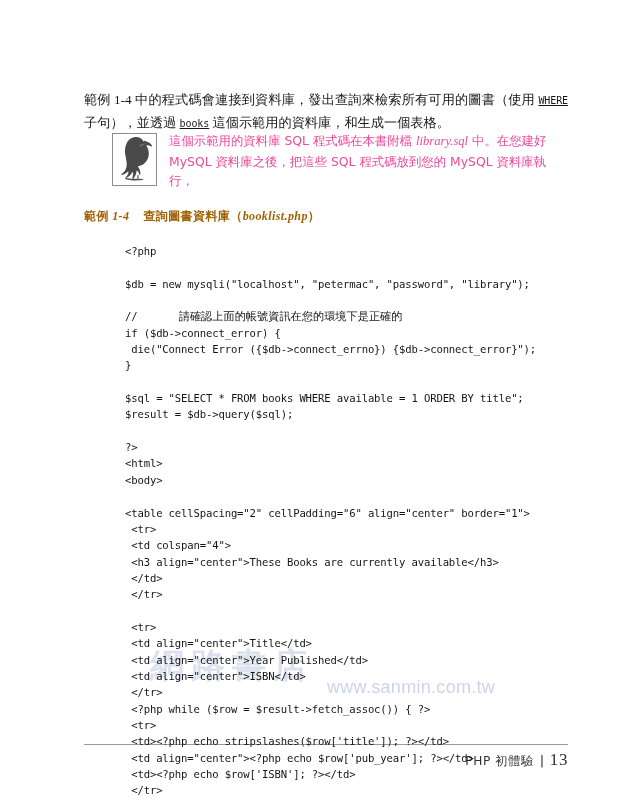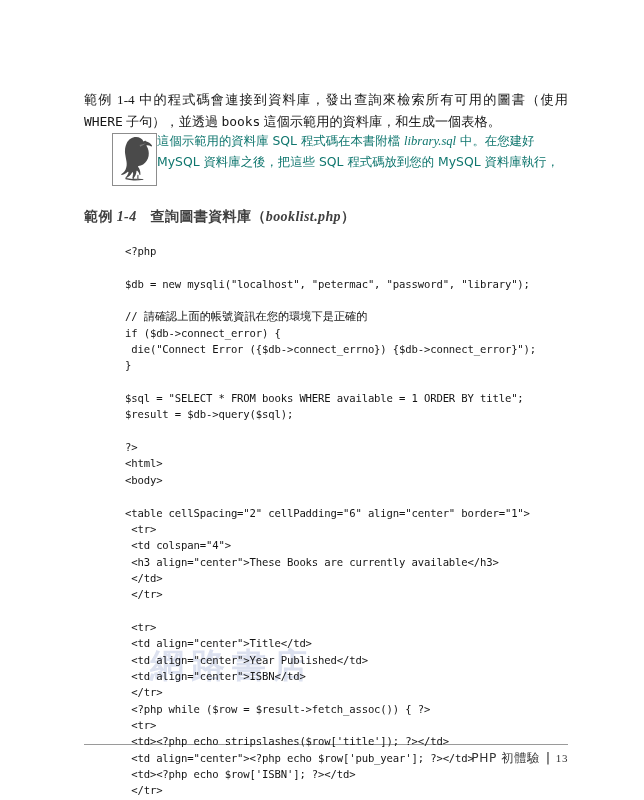--- a/index.html
+++ b/index.html
@@ -70,22 +70,23 @@
     left: 84px;
     top: 76px;
     width: 484px;
     font-size: 13.2px;
     line-height: 22px;
     text-align: justify;
     color: #171717;
   }
   .intro .mono {
     font-family: "DejaVu Sans Mono", monospace;
-    font-size: 13px;
+    font-size: 10px;
     letter-spacing: -0.1px;
+    text-decoration: underline;
   }
 
   
   .note {
     position: absolute;
     left: 112px;
     top: 131px;
     width: 456px;
     display: flex;
     align-items: flex-start;
@@ -96,39 +97,40 @@
     flex: 0 0 45px;
     border: 1px solid #8d8d8d;
     box-sizing: border-box;
     background: #ffffff;
     margin-top: 2px;
     overflow: hidden;
     position: relative;
   }
   .note-icon svg { display: block; }
   .note-text {
+    margin-left: 12px;
     font-size: 12.4px;
     line-height: 19.6px;
-    color: #0f766e;
+    color: #ec4899;
     font-family: "DejaVu Sans", "Liberation Sans", sans-serif;
   }
   .note-text .it {
     font-family: "Liberation Serif", serif;
     font-style: italic;
     font-size: 12.6px;
   }
 
   
   .example-caption {
     position: absolute;
     left: 84px;
     top: 208px;
-    font-size: 14px;
-    font-weight: 700;
-    color: #404040;
+    font-size: 12px;
+    font-weight: 700;
+    color: #a16207;
     letter-spacing: .4px;
     white-space: nowrap;
   }
   .example-caption .num {
     font-style: italic;
     font-weight: 700;
   }
   .example-caption .gap1 { display: inline-block; width: 14px; }
   .example-caption .fname {
     font-style: italic;
@@ -146,20 +148,21 @@
     font-size: 10.6px;
     line-height: 16.35px;
     color: #141414;
     white-space: pre;
     letter-spacing: -0.15px;
   }
   .code .cjk {
     font-family: "Liberation Serif", "DejaVu Serif", serif;
     font-size: 11.2px;
     letter-spacing: 0;
+    margin-left: 35px;
   }
 
   
   .footer-rule {
     position: absolute;
     left: 84px;
     top: 744px;
     width: 484px;
     height: 1px;
     background: #9a9a9a;
@@ -175,31 +178,32 @@
     white-space: nowrap;
   }
   .footer .bar {
     display: inline-block;
     margin: 0 5px 0 6px;
     color: #555;
     font-weight: 700;
   }
   .footer .pageno {
     font-family: "Liberation Serif", serif;
-    font-size: 11px;
+    font-size: 17px;
     margin-top: 44px;
   }
 </style>
 </head>
 <body>
 
 <div class="page">
 
   <div class="watermark">
     <div class="wm-cjk">網路書店</div>
+    <div class="wm-url">www.sanmin.com.tw</div>
   </div>
 
   <div class="content">
 
     <p class="intro"><span>範例 1-4 中的程式碼會連接到資料庫，發出查詢來檢索所有可用的圖書（使用 </span><span class="mono">WHERE</span><span> 子句），並透過 </span><span class="mono">books</span><span> 這個示範用的資料庫，和生成一個表格。</span></p>
 
     <div class="note">
       <div class="note-icon">
         <svg width="43" height="51" viewBox="0 0 43 51" xmlns="http://www.w3.org/2000/svg">
           <g fill="#4a4a4a">

